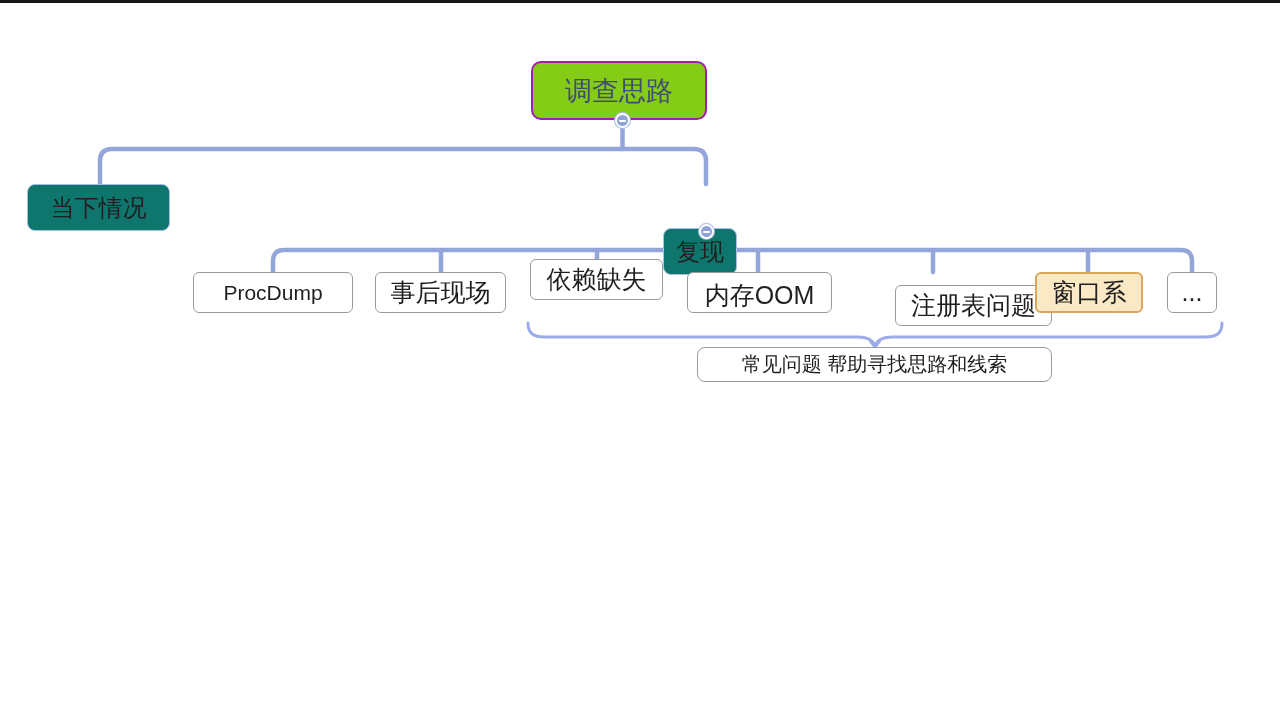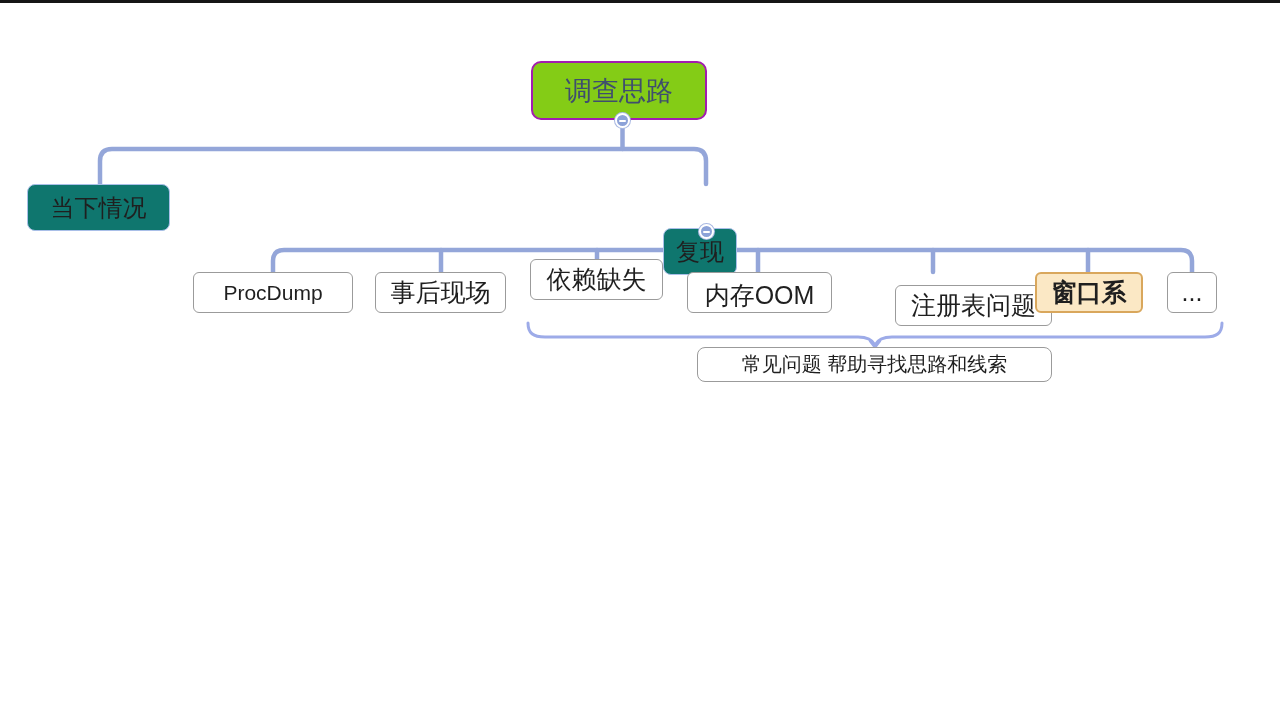--- a/index.html
+++ b/index.html
@@ -51,21 +51,20 @@
   .node-c0{left:193px;top:272px;width:160px;height:41px;font-size:21px;}
   .node-c1{left:375px;top:272px;width:131px;height:41px;}
   .node-c2{left:530px;top:259px;width:133px;height:41px;}
   .node-c3{left:687px;top:272px;width:145px;height:41px;align-items:flex-end;}
   .node-c4{left:855px;top:285px;width:157px;height:41px;margin-left:40px;}
   .node-c5{
     left:1035px;top:272px;width:108px;height:41px;
     background:#fbe8c5;
     border:2px solid #d9a75c;
     border-radius:6px;
-    font-weight:bold;
   }
   .node-c6{left:1167px;top:272px;width:50px;height:41px;}
   .node-summary{
     left:697px;top:347px;width:355px;height:35px;
     background:#ffffff;
     border:1.5px solid #9b9b9b;
     border-radius:8px;
     font-size:20px;
   }
   .collapse-btn{

